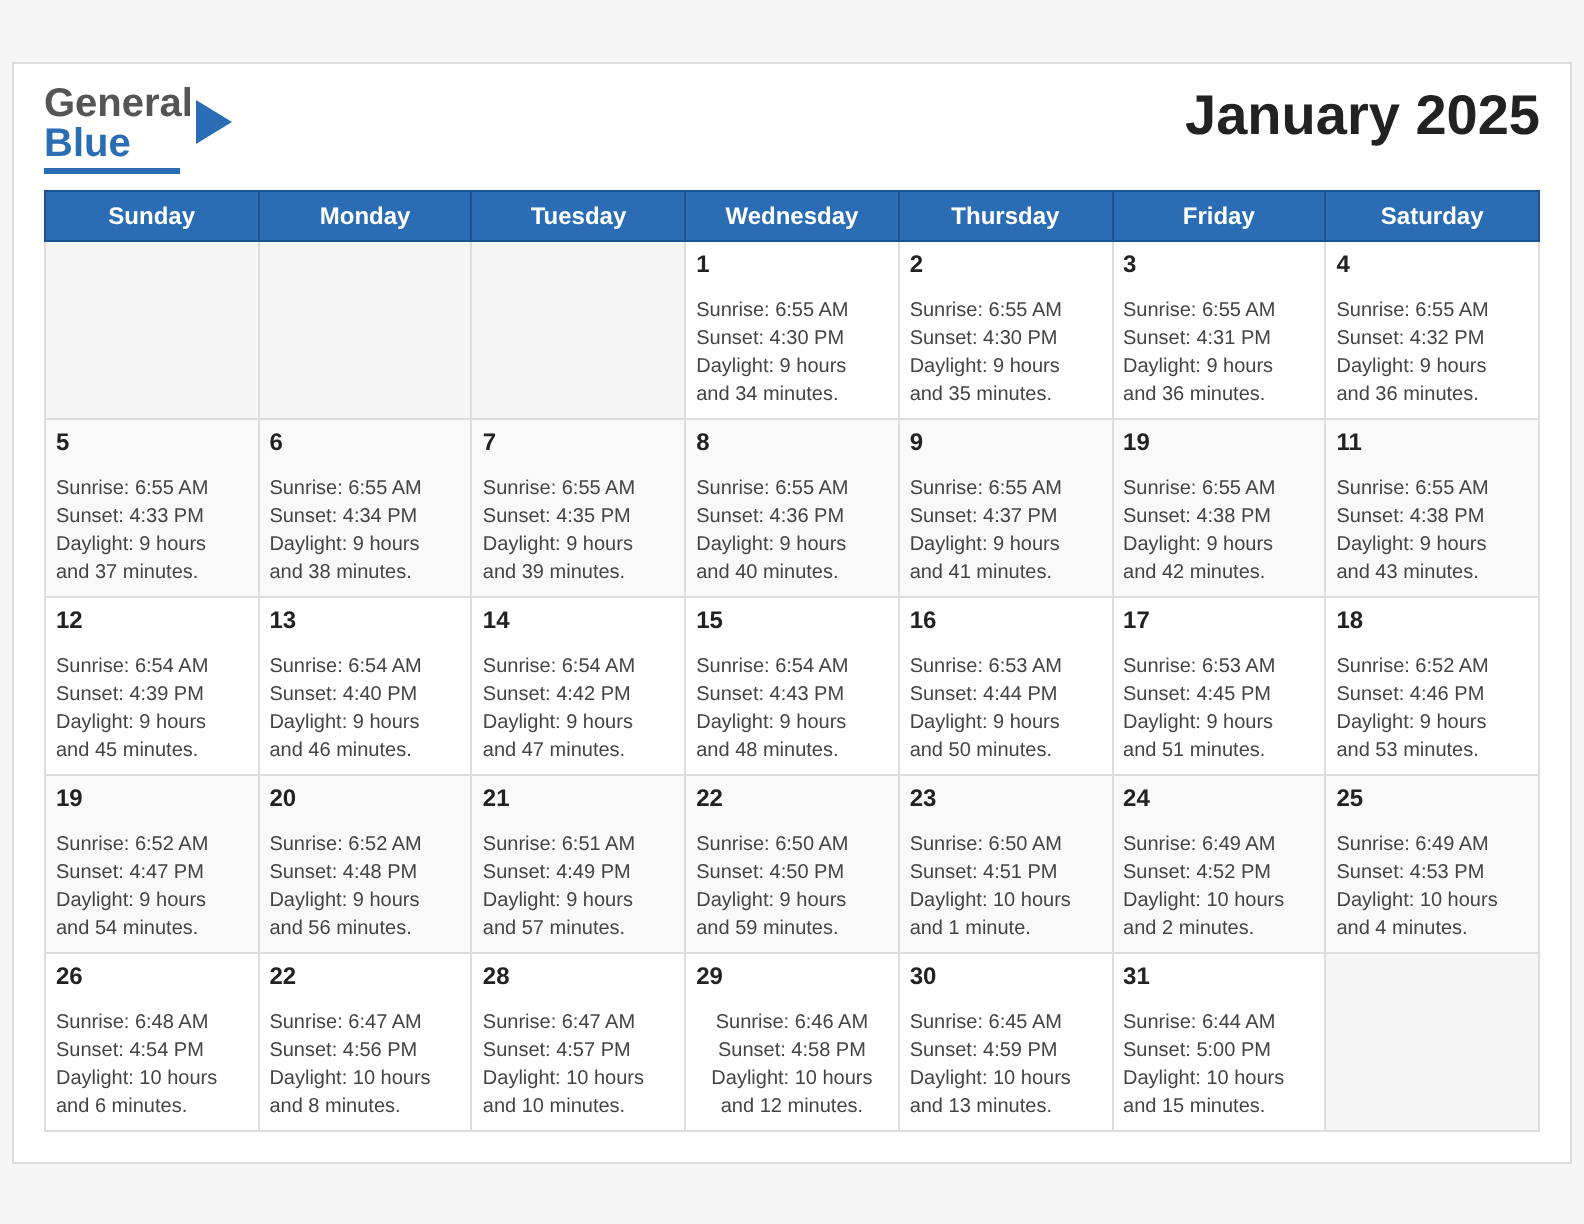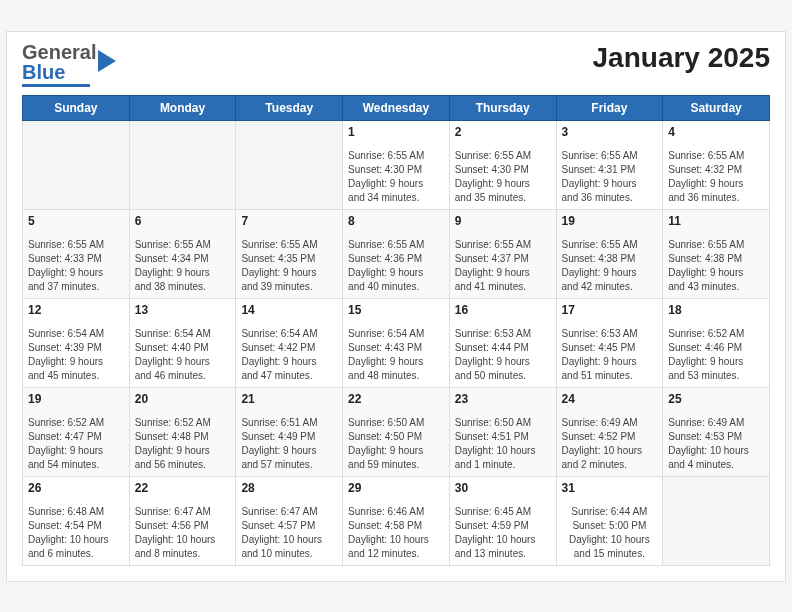--- a/index.html
+++ b/index.html
@@ -344,35 +344,35 @@
           </td>
           <td>
             <span class="day-number">28</span>
             <div class="day-info" style="white-space: pre-line;">Sunrise: 6:47 AM
 Sunset: 4:57 PM
 Daylight: 10 hours
 and 10 minutes.</div>
           </td>
           <td>
             <span class="day-number">29</span>
-            <div class="day-info" style="white-space: pre-line;">Sunrise: 6:46 AM
+            <div class="day-info" style="white-space: pre-line; text-align: center;">Sunrise: 6:46 AM
 Sunset: 4:58 PM
 Daylight: 10 hours
 and 12 minutes.</div>
           </td>
           <td>
             <span class="day-number">30</span>
             <div class="day-info" style="white-space: pre-line;">Sunrise: 6:45 AM
 Sunset: 4:59 PM
 Daylight: 10 hours
 and 13 minutes.</div>
           </td>
           <td>
             <span class="day-number">31</span>
-            <div class="day-info" style="white-space: pre-line; text-align: center;">Sunrise: 6:44 AM
+            <div class="day-info" style="white-space: pre-line;">Sunrise: 6:44 AM
 Sunset: 5:00 PM
 Daylight: 10 hours
 and 15 minutes.</div>
           </td>
           <td class="empty-cell"></td>
         </tr>
       </tbody>
   </table>
 </div>
 

